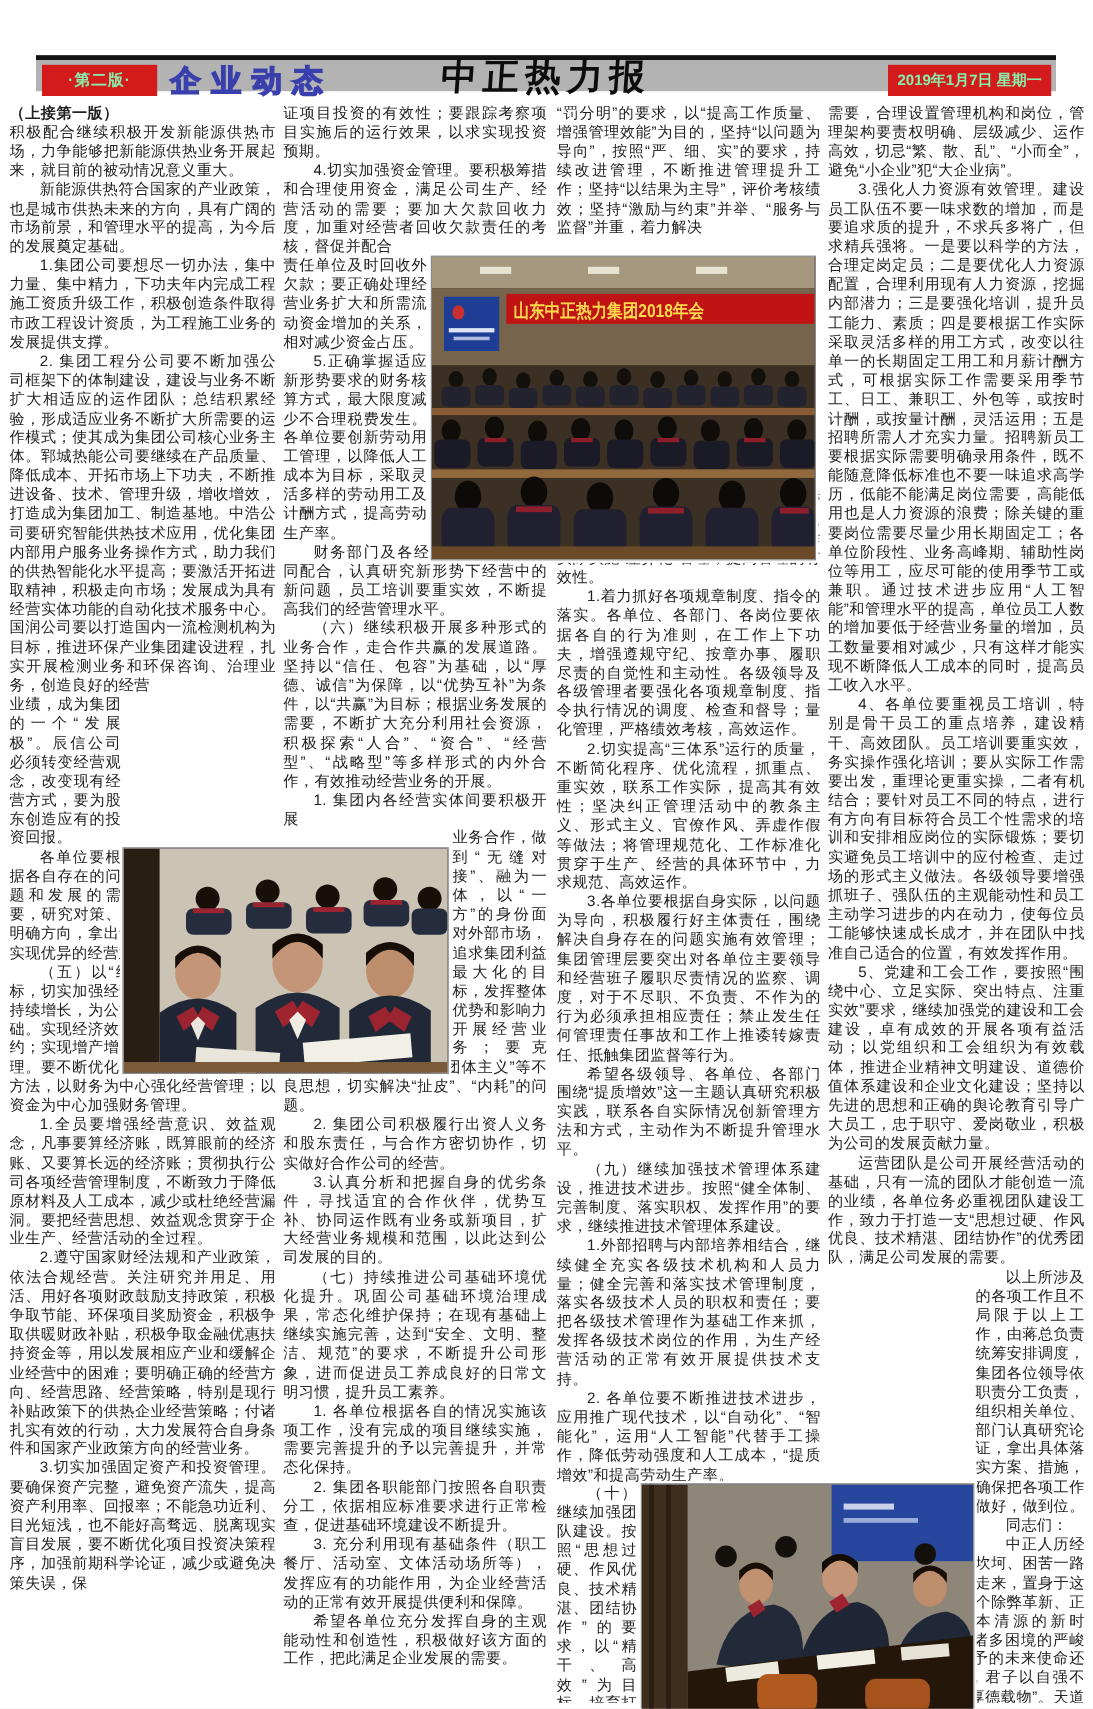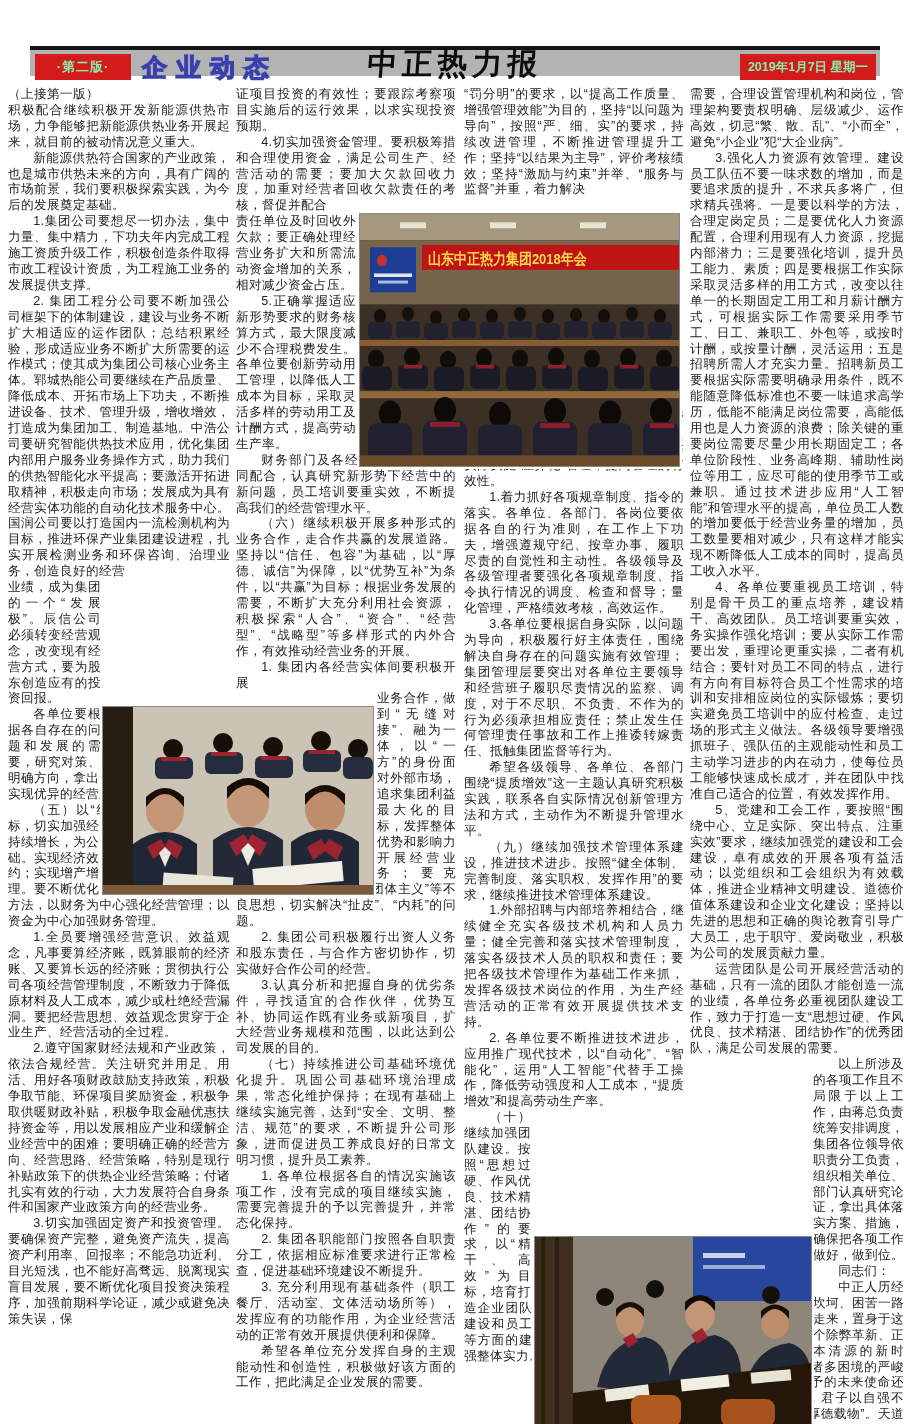--- a/index.html
+++ b/index.html
@@ -19,21 +19,21 @@
         font-size:30px;letter-spacing:5px;color:#0c0c0c;transform:skewX(-4deg);}
   
   .col{position:absolute;top:87px;height:1332px;overflow:hidden;text-align:justify;
        font-size:12.6px;line-height:15.9px;letter-spacing:0.4px;color:#222;}
   .c1{left:8px;width:222px;}
   .c2{left:236px;width:220px;}
   .c3{left:464px;width:220px;}
   .c4{left:690px;width:214px;}
   .col p{margin:0;text-indent:2em;}
   .col p.c{text-indent:0;}
-  .col p.h{text-indent:0;font-weight:normal;}
+  .col p.h{text-indent:0;font-weight:bold;}
   .spacer{background:transparent;}
   .spacer.right{float:right;clear:right;margin-left:4px;}
   .spacer.left{float:left;clear:left;margin-right:4px;}
   .spacer.block{clear:both;}
   
   .photo{position:absolute;z-index:5;background:#2a2119;outline:1px solid #8a8a8a;
          box-shadow:0 0 0 3px #ffffff;}
   .photo svg{display:block;width:100%;height:100%;}
   .photo-a{left:360px;top:184px;width:319px;height:252px;}
   .photo-b{left:103px;top:675px;width:270px;height:187px;}
@@ -52,21 +52,21 @@
     <div id="masthead">中正热力报</div>
     <div id="date-box" class="ed-box">
       <span>2019年1月7日 星期一</span>
     </div>
   </div>
 
   <div id="cols">
     <div class="col c1">
         <p class="h">（上接第一版）</p>
         <p class="c">积极配合继续积极开发新能源供热市场，力争能够把新能源供热业务开展起来，就目前的被动情况意义重大。</p>
-        <p class="p">新能源供热符合国家的产业政策，也是城市供热未来的方向，具有广阔的市场前景，我们要积极探索实践，为今后的发展奠定基础。</p>
+        <p class="p">新能源供热符合国家的产业政策，也是城市供热未来的方向，具有广阔的市场前景，和管理水平的提高，为今后的发展奠定基础。</p>
         <p class="p">1.集团公司要想尽一切办法，集中力量、集中精力，下功夫年内完成工程施工资质升级工作，积极创造条件取得市政工程设计资质，为工程施工业务的发展提供支撑。</p>
         <p class="p">2. 集团工程分公司要不断加强公司框架下的体制建设，建设与业务不断扩大相适应的运作团队；总结积累经验，形成适应业务不断扩大所需要的运作模式；使其成为集团公司核心业务主体。郓城热能公司要继续在产品质量、降低成本、开拓市场上下功夫，不断推进设备、技术、管理升级，增收增效，打造成为集团加工、制造基地。中浩公司要研究智能供热技术应用，优化集团内部用户服务业务操作方式，助力我们的供热智能化水平提高；要激活开拓进取精神，积极走向市场；发展成为具有经营实体功能的自动化技术服务中心。国润公司要以打造国内一流检测机构为目标，推进环保产业集团建设进程，扎实开展检测业务和环保咨询、治理业务，创造良好的经营</p>
         <div class="spacer right" id="phB" style="width: 125px; height: 187px;"></div>
         <p class="c">业绩，成为集团的一个“发展极”。辰信公司必须转变经营观念，改变现有经营方式，要为股东创造应有的投资回报。</p>
         <p class="p">各单位要根据各自存在的问题和发展的需要，研究对策、明确方向，拿出切实可行的方案举措，实现优异的经营业绩。</p>
         <p class="p">（五）以“经营利润最大化”为目标，切实加强经营管理，保持经济效益持续增长，为公司生存发展奠定物质基础。实现经济效益靠增产增收和节支节约；实现增产增收、节约节支靠经营管理。要不断优化企业经营理念、方式和方法，以财务为中心强化经营管理；以资金为中心加强财务管理。</p>
         <p class="p">1.全员要增强经营意识、效益观念，凡事要算经济账，既算眼前的经济账、又要算长远的经济账；贯彻执行公司各项经营管理制度，不断致力于降低原材料及人工成本，减少或杜绝经营漏洞。要把经营思想、效益观念贯穿于企业生产、经营活动的全过程。</p>
         <p class="p">2.遵守国家财经法规和产业政策，依法合规经营。关注研究并用足、用活、用好各项财政鼓励支持政策，积极争取节能、环保项目奖励资金，积极争取供暖财政补贴，积极争取金融优惠扶持资金等，用以发展相应产业和缓解企业经营中的困难；要明确正确的经营方向、经营思路、经营策略，特别是现行补贴政策下的供热企业经营策略；付诸扎实有效的行动，大力发展符合自身条件和国家产业政策方向的经营业务。</p>
         <p class="p">3.切实加强固定资产和投资管理。要确保资产完整，避免资产流失，提高资产利用率、回报率；不能急功近利、目光短浅，也不能好高骛远、脱离现实盲目发展，要不断优化项目投资决策程序，加强前期科学论证，减少或避免决策失误，保</p>
       </div>
@@ -87,20 +87,21 @@
         <p class="p">1. 各单位根据各自的情况实施该项工作，没有完成的项目继续实施，需要完善提升的予以完善提升，并常态化保持。</p>
         <p class="p">2. 集团各职能部门按照各自职责分工，依据相应标准要求进行正常检查，促进基础环境建设不断提升。</p>
         <p class="p">3. 充分利用现有基础条件（职工餐厅、活动室、文体活动场所等），发挥应有的功能作用，为企业经营活动的正常有效开展提供便利和保障。</p>
         <p class="p">希望各单位充分发挥自身的主观能动性和创造性，积极做好该方面的工作，把此满足企业发展的需要。</p>
       </div>
     <div class="col c3">
         <p class="c">“罚分明”的要求，以“提高工作质量、增强管理效能”为目的，坚持“以问题为导向”，按照“严、细、实”的要求，持续改进管理，不断推进管理提升工作；坚持“以结果为主导”，评价考核绩效；坚持“激励与约束”并举、“服务与监督”并重，着力解决</p>
         <div class="spacer block" style="height: 212px;"></div>
         <p class="c">现实中存在的问题；坚持持续推进管理“规范化”、“工作标准化”，规范不良工作行为；坚持“务实创新”，结合工作实际实施“差异化”管理，提高管理的有效性。</p>
         <p class="p">1.着力抓好各项规章制度、指令的落实。各单位、各部门、各岗位要依据各自的行为准则，在工作上下功夫，增强遵规守纪、按章办事、履职尽责的自觉性和主动性。各级领导及各级管理者要强化各项规章制度、指令执行情况的调度、检查和督导；量化管理，严格绩效考核，高效运作。</p>
+        <p class="p">2.切实提高“三体系”运行的质量，不断简化程序、优化流程，抓重点、重实效，联系工作实际，提高其有效性；坚决纠正管理活动中的教条主义、形式主义、官僚作风、弄虚作假等做法；将管理规范化、工作标准化贯穿于生产、经营的具体环节中，力求规范、高效运作。</p>
         <p class="p">3.各单位要根据自身实际，以问题为导向，积极履行好主体责任，围绕解决自身存在的问题实施有效管理；集团管理层要突出对各单位主要领导和经营班子履职尽责情况的监察、调度，对于不尽职、不负责、不作为的行为必须承担相应责任；禁止发生任何管理责任事故和工作上推诿转嫁责任、抵触集团监督等行为。</p>
         <p class="p">希望各级领导、各单位、各部门围绕“提质增效”这一主题认真研究积极实践，联系各自实际情况创新管理方法和方式，主动作为不断提升管理水平。</p>
         <p class="p">（九）继续加强技术管理体系建设，推进技术进步。按照“健全体制、完善制度、落实职权、发挥作用”的要求，继续推进技术管理体系建设。</p>
         <p class="p">1.外部招聘与内部培养相结合，继续健全充实各级技术机构和人员力量；健全完善和落实技术管理制度，落实各级技术人员的职权和责任；要把各级技术管理作为基础工作来抓，发挥各级技术岗位的作用，为生产经营活动的正常有效开展提供技术支持。</p>
         <p class="p">2. 各单位要不断推进技术进步，应用推广现代技术，以“自动化”、“智能化”，运用“人工智能”代替手工操作，降低劳动强度和人工成本，“提质增效”和提高劳动生产率。</p>
         <div class="spacer right" id="phC" style="width: 149px; height: 190px;"></div>
         <p class="p">（十）继续加强团队建设。按照“思想过硬、作风优良、技术精湛、团结协作”的要求，以“精干、高效”为目标，培育打造企业团队；注重加强团队管理机制建设和员工思想、作风、能力、精神等方面的建设，提升团队战斗力，增强整体实力。</p>
       </div>
     <div class="col c4">
         <p class="c">需要，合理设置管理机构和岗位，管理架构要责权明确、层级减少、运作高效，切忌“繁、散、乱”、“小而全”，避免“小企业”犯“大企业病”。</p>

